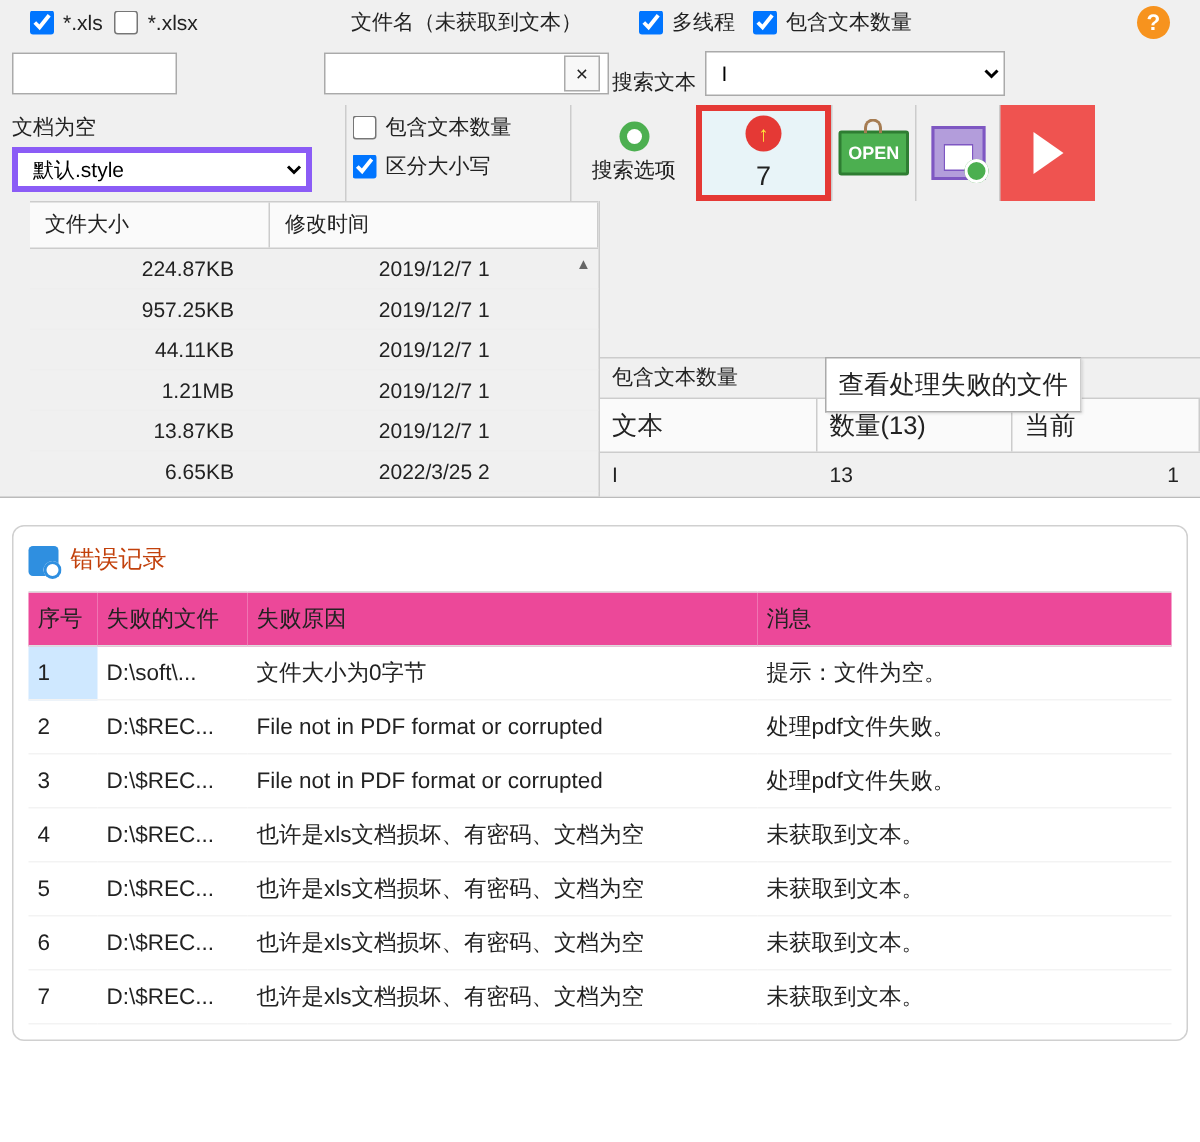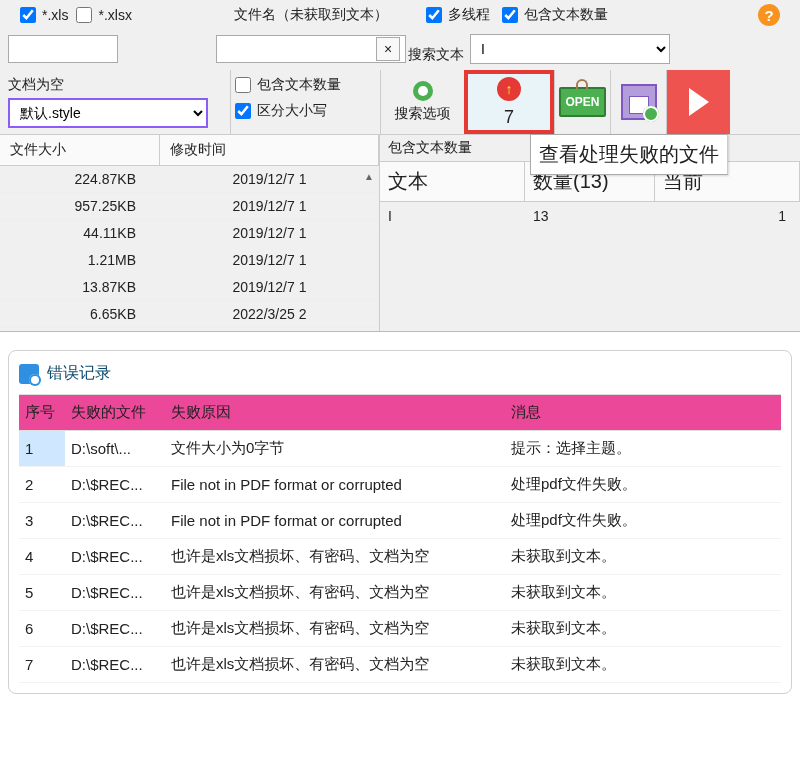--- a/index.html
+++ b/index.html
@@ -69,21 +69,21 @@
   }
 
   .row3 {
     display:flex; align-items:stretch;
   }
   .theme-box {
     width: 230px; padding:6px 8px;
   }
   .theme-box .lbl { font-size:14px; }
   .theme-box select {
-    width:200px; height:30px; border:2px solid #8b5cf6; background:#fff;
+    width:200px; height:30px; border:4px solid #8b5cf6; background:#fff;
     font-size:14px; margin-top:4px; padding:2px 6px;
   }
   .opts-box {
     width: 150px; padding:6px 4px; display:flex; flex-direction:column; gap:8px;
     border-left:1px solid #ccc;
   }
   .search-opt-btn {
     width: 84px; border-left:1px solid #ccc;
     display:flex; flex-direction:column; align-items:center; justify-content:center;
     gap:4px; padding:4px 0; font-size:14px;
@@ -146,21 +146,21 @@
   .play-btn {
     width:64px; background:#ef5350; border-left:1px solid #ccc;
     display:flex; align-items:center; justify-content:center;
   }
   .play-tri {
     width:0; height:0; border-left:20px solid #fff;
     border-top:14px solid transparent; border-bottom:14px solid transparent;
   }
 
   .mid {
-    display:flex; align-items:flex-start;
+    display:flex; align-items:flex-end;margin-left:20px;
   }
   .mid-left {
     width: 380px; border-right:1px solid #ccc;
     display:flex; flex-direction:column;
   }
   .mid-left-hdr {
     display:flex; border-bottom:1px solid #ccc; border-top:1px solid #ccc;
     background:#fafafa;
   }
   .mid-left-hdr div {
@@ -187,21 +187,21 @@
     flex:1; display:flex; flex-direction:column;
   }
   .mid-right-title {
     padding:4px 8px; font-size:14px; border-top:1px solid #ccc;
   }
   .mid-right-hdr {
     display:flex; border-top:1px solid #ccc; border-bottom:1px solid #ccc;
     background:#fafafa; position:relative;
   }
   .mid-right-hdr div {
-    padding:6px 8px; border-right:1px solid #ccc; font-size:20px;
+    padding:6px 8px; border-right:1px solid #ccc; font-size:17px;
   }
   .mid-right-hdr .t1 { width:145px; }
   .mid-right-hdr .t2 { width:130px; }
   .mid-right-hdr .t3 { flex:1; }
   .mid-right-row {
     display:flex; border-bottom:1px solid #eee;
   }
   .mid-right-row div {
     padding:6px 8px; font-size:14px;
   }
@@ -215,21 +215,21 @@
     font-size:14px; white-space:nowrap; z-index:10;
     box-shadow:1px 1px 2px rgba(0,0,0,.15);
   }
 
   .err-panel {
     margin:18px 8px 8px; border:1px solid #d0d0d0; border-radius:8px;
     padding:8px 10px 10px;
   }
   .err-title {
     display:flex; align-items:center; gap:8px; font-size:16px;
-    color:#0c4a6e; padding:4px 0 10px;
+    color:#c2410c; padding:4px 0 10px;
   }
   .err-icon {
     width:20px; height:20px; background:#2f8fe0; border-radius:3px; position:relative;
   }
   .err-icon::after {
     content:""; position:absolute; right:-2px; bottom:-2px;
     width:12px; height:12px; border-radius:50%;
     background:#fff;
     box-shadow: inset 0 0 0 2px #2f8fe0;
   }
@@ -397,21 +397,21 @@
         <th class="c-file">失败的文件</th>
         <th class="c-reason">失败原因</th>
         <th class="c-msg">消息</th>
       </tr>
     </thead>
     <tbody id="err-rows">
         <tr class="sel">
           <td class="c-seq">1</td>
           <td class="c-file">D:\soft\...</td>
           <td class="c-reason">文件大小为0字节</td>
-          <td class="c-msg">提示：选择主题。</td>
+          <td class="c-msg">提示：文件为空。</td>
         </tr>
         <tr>
           <td class="c-seq">2</td>
           <td class="c-file">D:\$REC...</td>
           <td class="c-reason">File not in PDF format or corrupted</td>
           <td class="c-msg">处理pdf文件失败。</td>
         </tr>
         <tr>
           <td class="c-seq">3</td>
           <td class="c-file">D:\$REC...</td>

